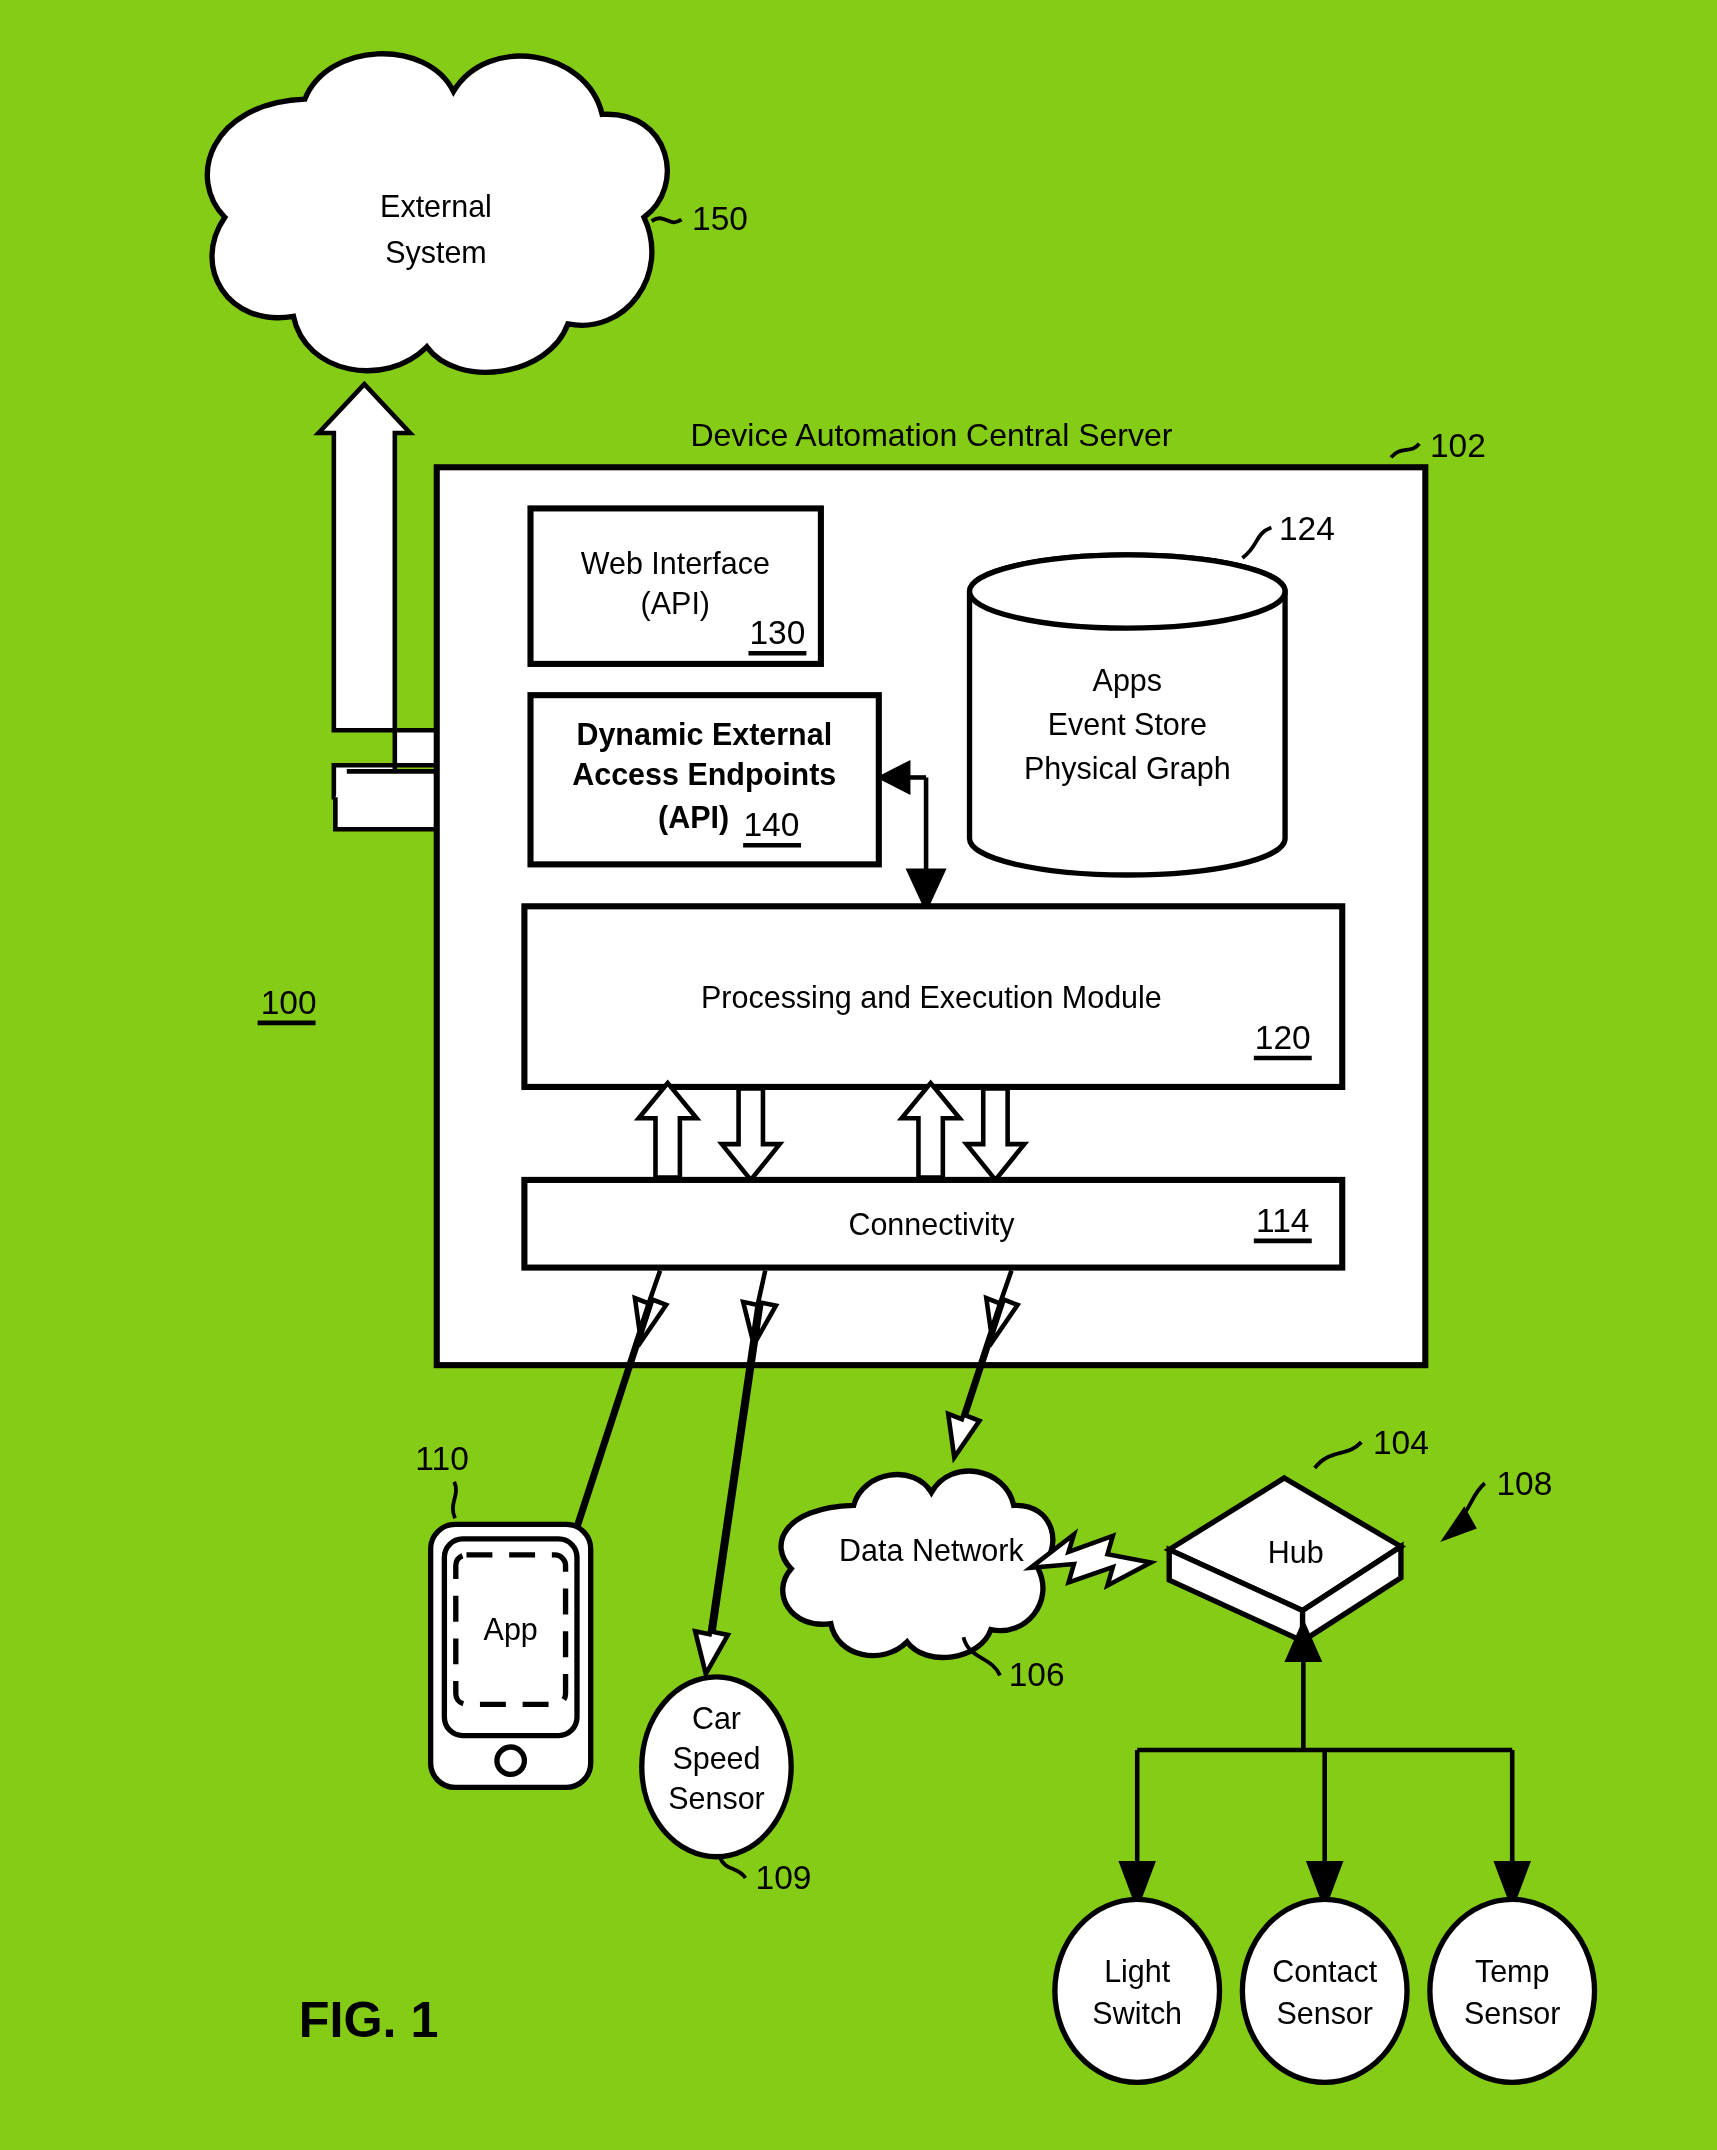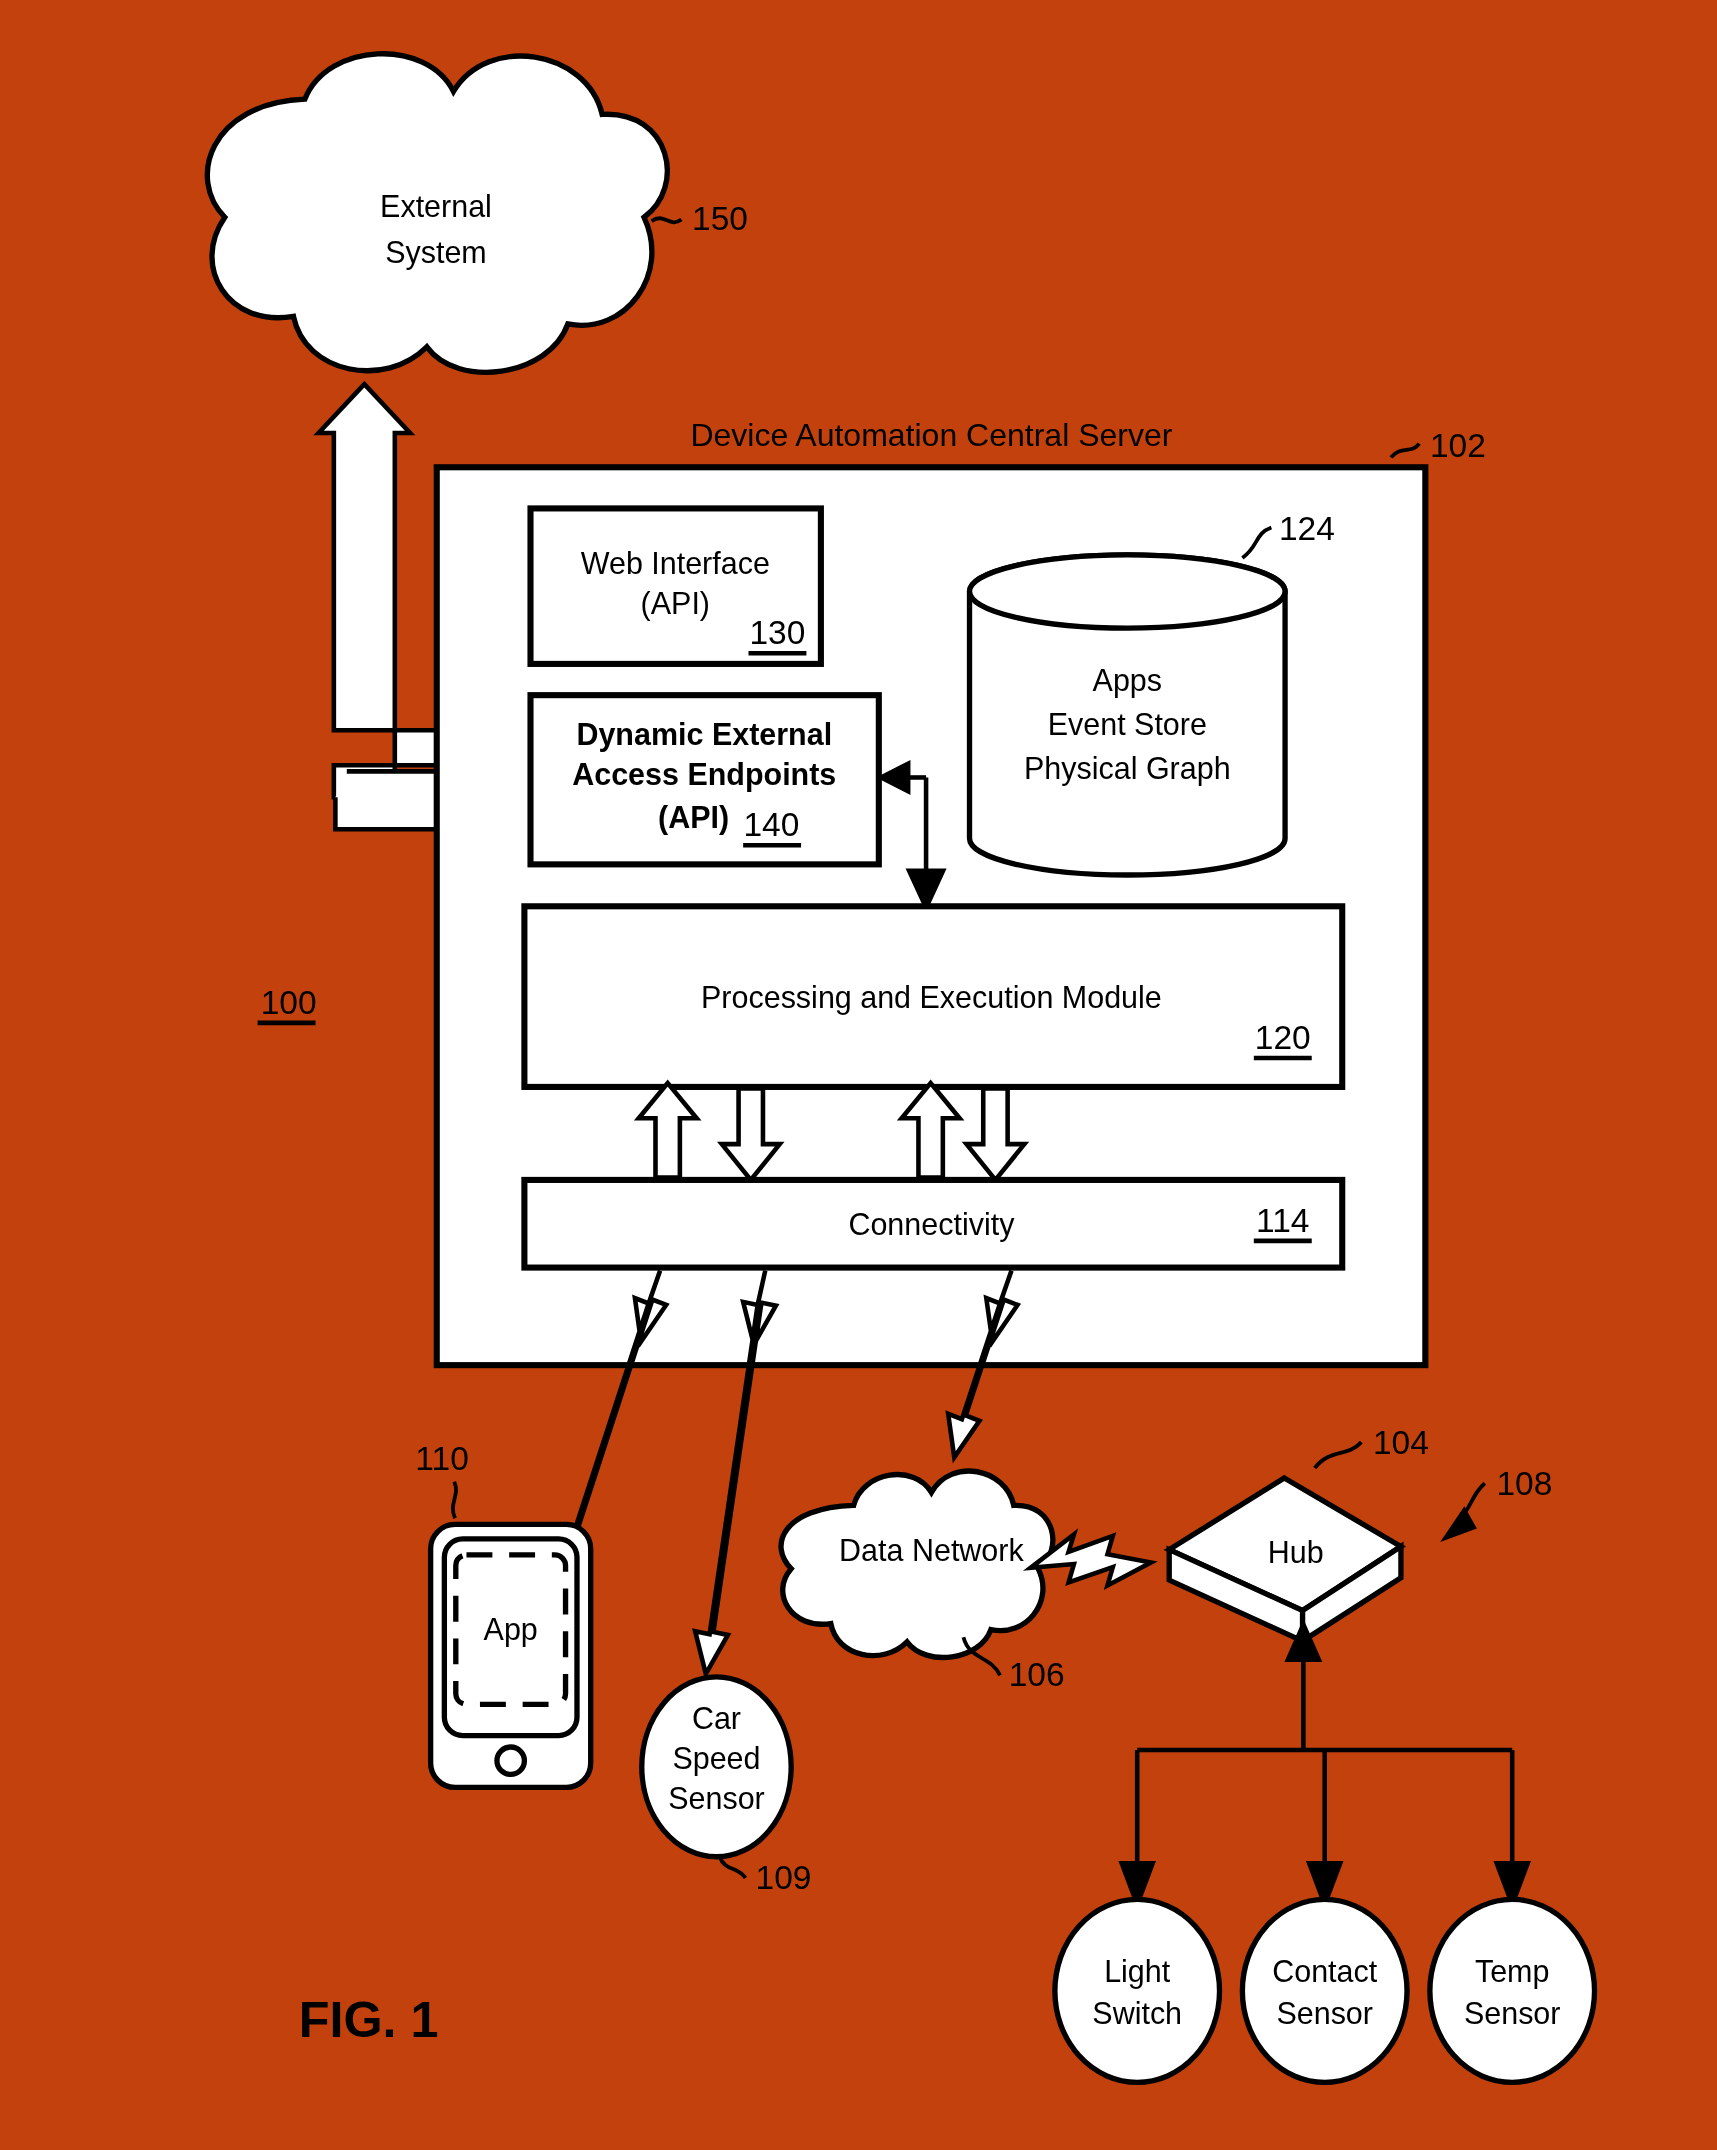--- a/index.html
+++ b/index.html
@@ -4,21 +4,21 @@
 <style>
   html, body {
     margin: 0;
     padding: 0;
     background: #ffffff;
   }
   #page {
     position: relative;
     width: 1718px;
     height: 2151px;
-    background: #c2410c;
+    background: #84cc16;
     font-family: "Liberation Sans", sans-serif;
     overflow: hidden;
   }
   #figure-svg {
     position: absolute;
     left: 0;
     top: 0;
     width: 1718px;
     height: 2151px;
   }

